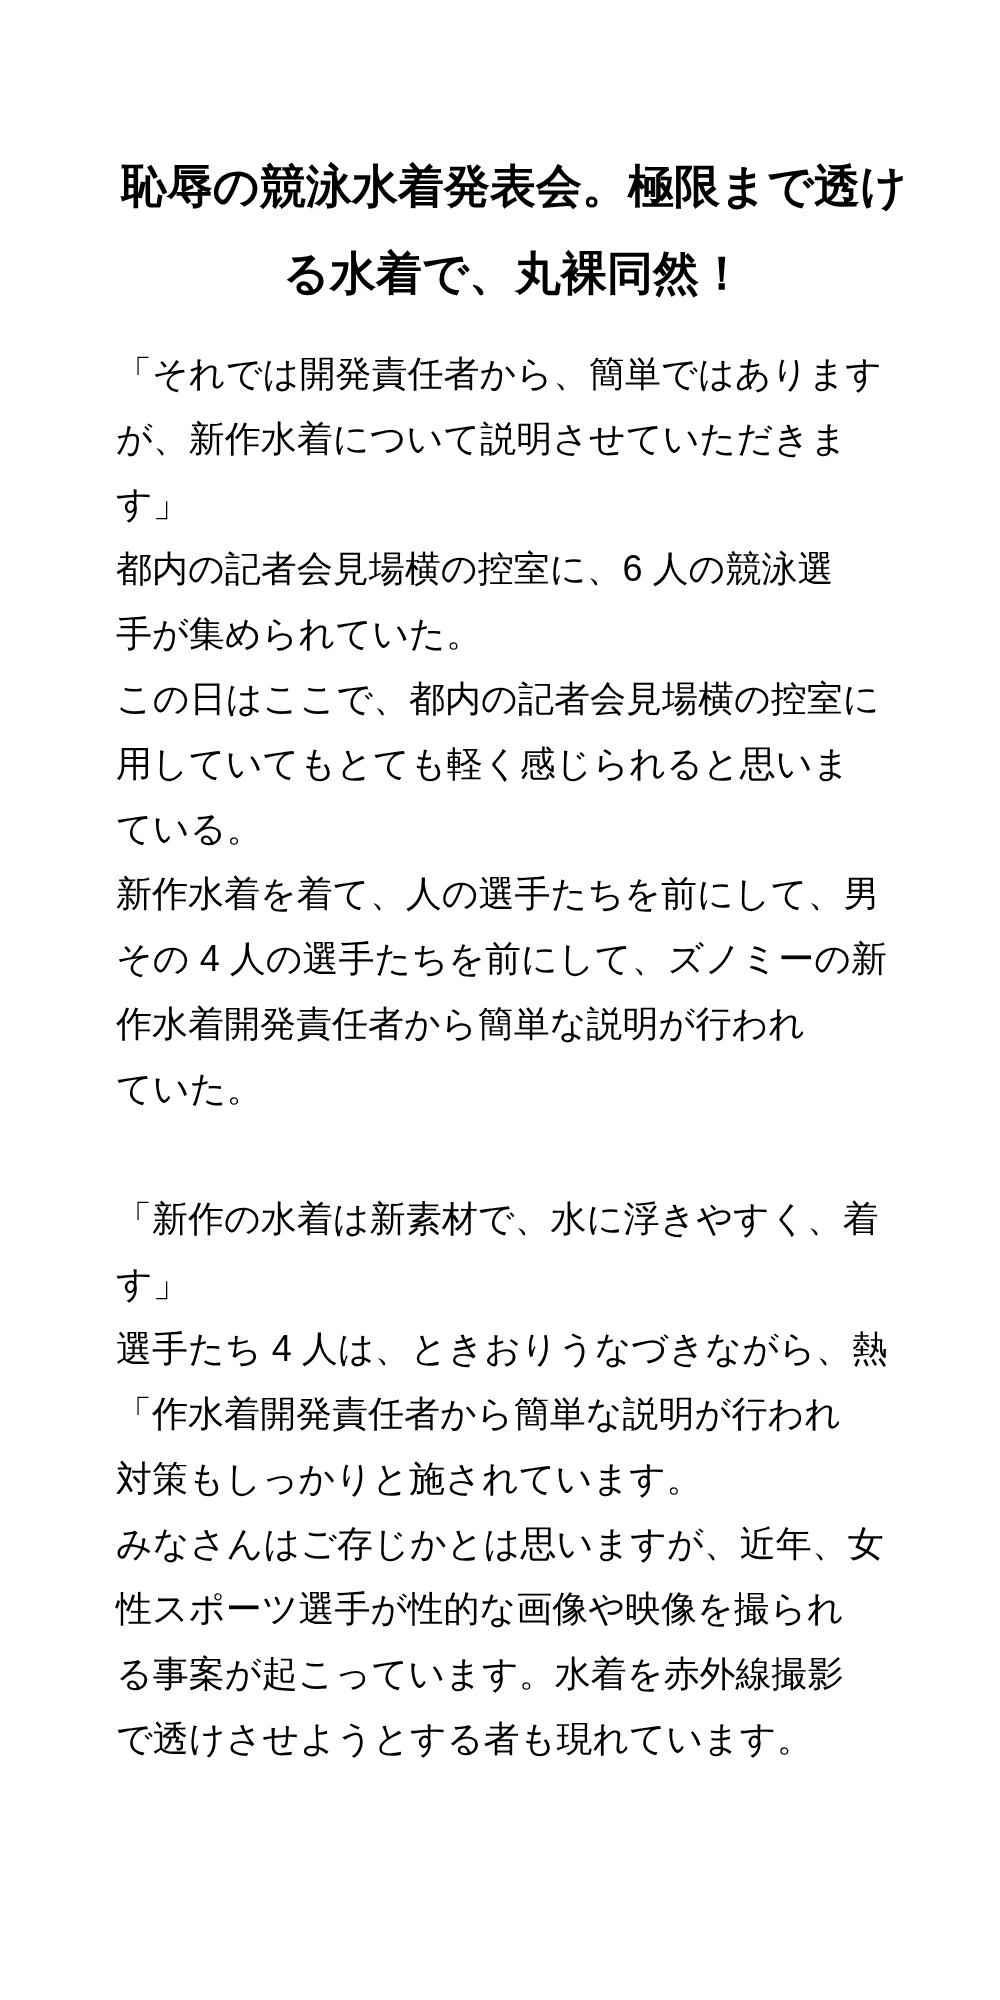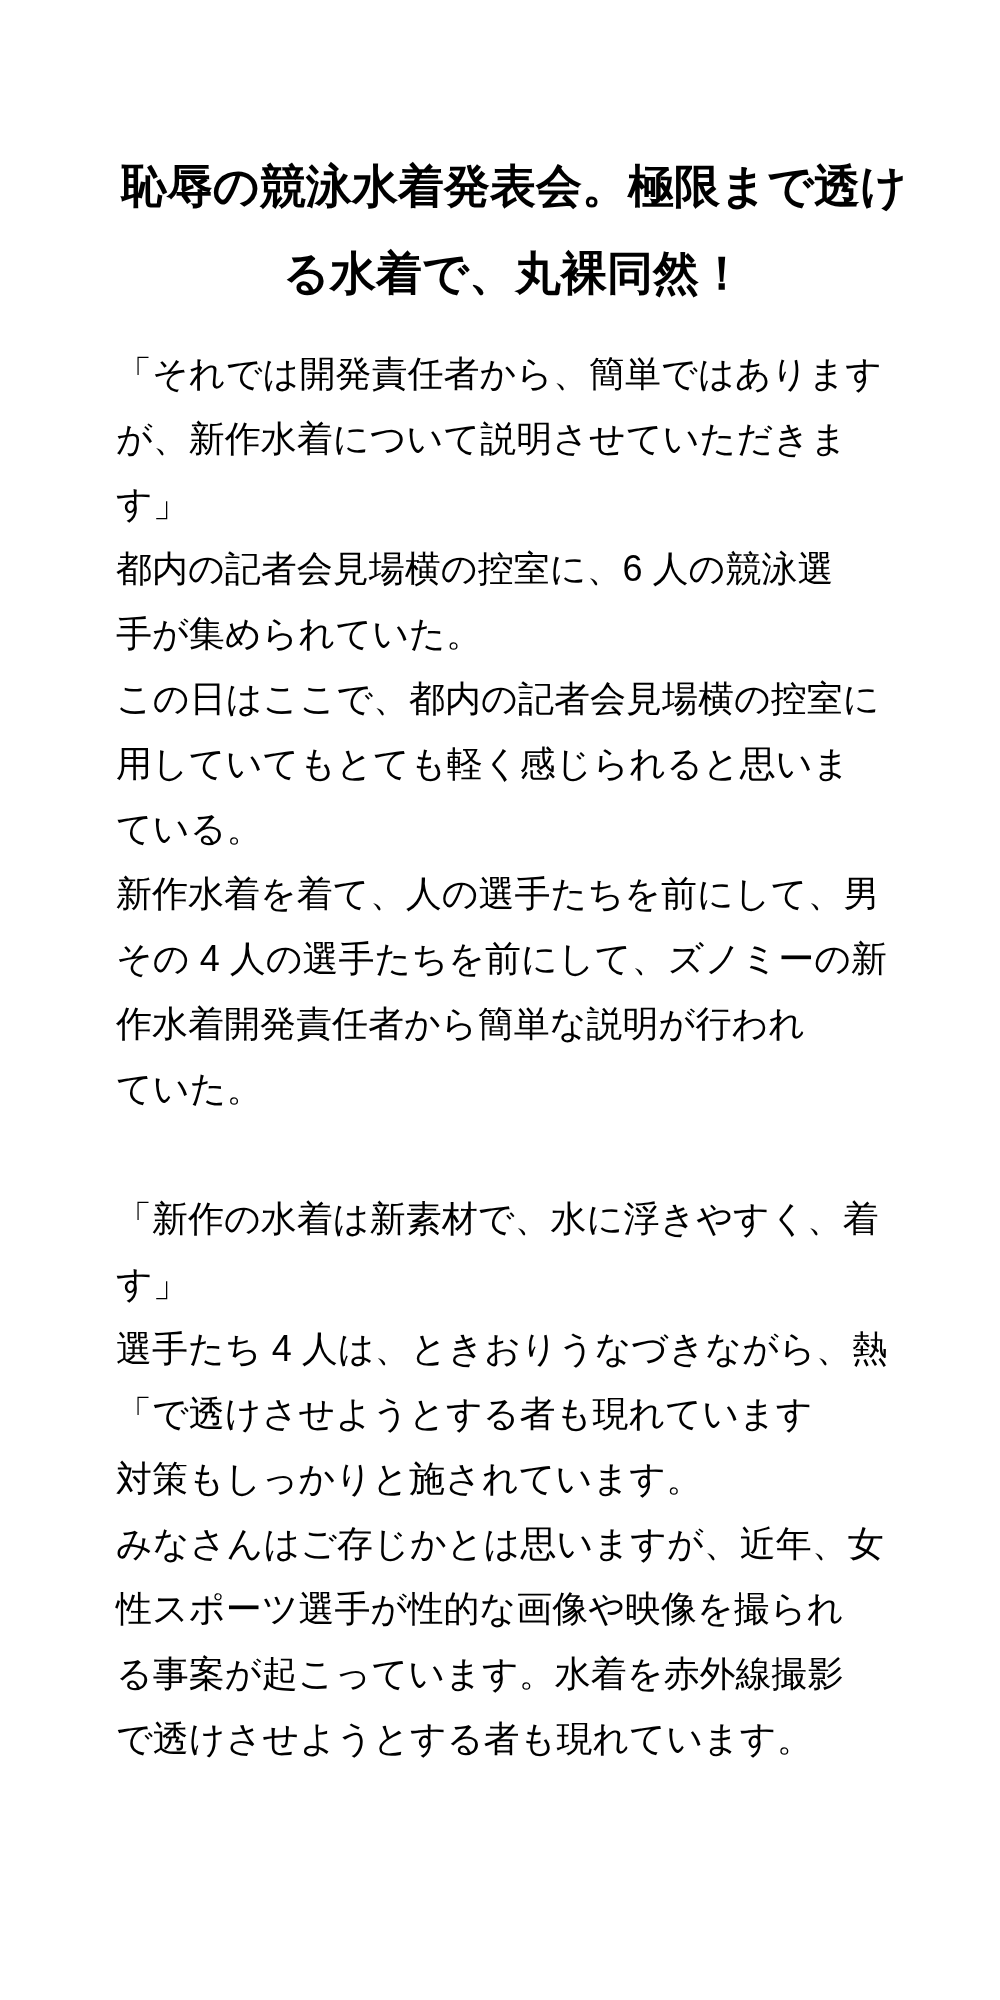--- a/index.html
+++ b/index.html
@@ -67,20 +67,20 @@
       <p class="line">用していてもとても軽く感じられると思いま</p>
       <p class="line">ている。</p>
       <p class="line">新作水着を着て、人の選手たちを前にして、男</p>
       <p class="line">その 4 人の選手たちを前にして、ズノミーの新</p>
       <p class="line">作水着開発責任者から簡単な説明が行われ</p>
       <p class="line">ていた。</p>
       <p class="line blank"></p>
       <p class="line">「新作の水着は新素材で、水に浮きやすく、着</p>
       <p class="line">す」</p>
       <p class="line">選手たち 4 人は、ときおりうなづきながら、熱</p>
-      <p class="line">「で透けさせようとする者も現れています</p>
+      <p class="line">「作水着開発責任者から簡単な説明が行われ</p>
       <p class="line">対策もしっかりと施されています。</p>
       <p class="line">みなさんはご存じかとは思いますが、近年、女</p>
       <p class="line">性スポーツ選手が性的な画像や映像を撮られ</p>
       <p class="line">る事案が起こっています。水着を赤外線撮影</p>
       <p class="line">で透けさせようとする者も現れています。</p>
     </div>
 </div>
 
 </body></html>

